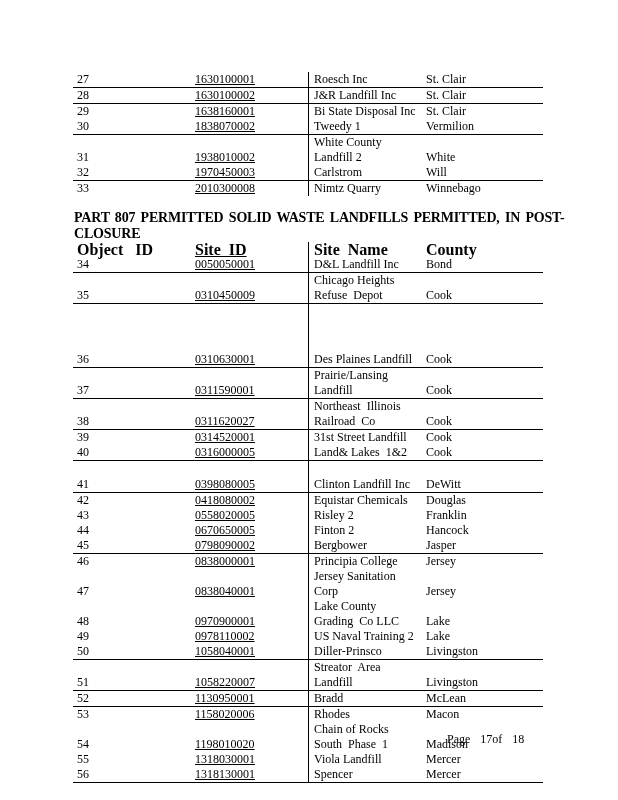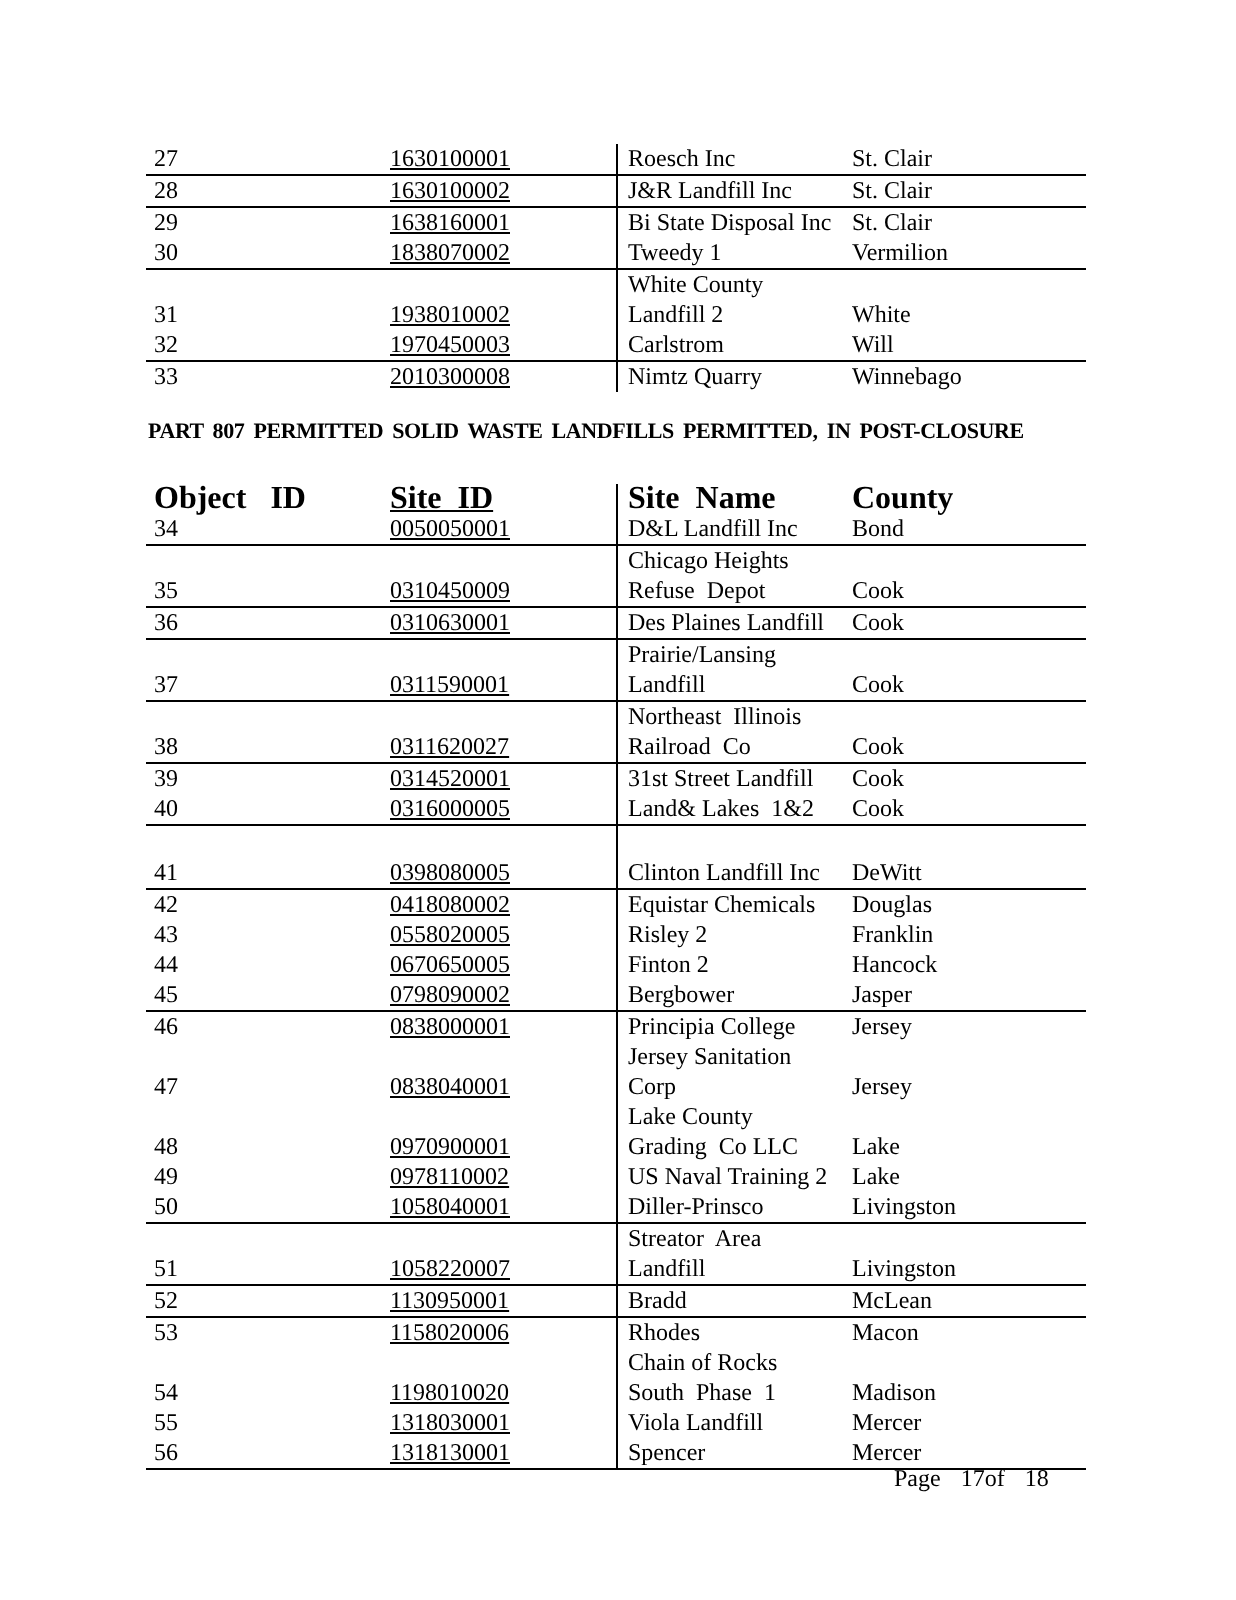--- a/index.html
+++ b/index.html
@@ -6,21 +6,21 @@
   body { width: 618px; height: 800px; position: relative; overflow: hidden;
          font-family: "Liberation Serif", "DejaVu Serif", serif; color: #000; font-size: 12px; }
   .tbl { position: absolute; left: 73px; width: 470px; }
   .row { position: relative; display: flex; align-items: flex-end; line-height: 15px; }
   .row.ruled { border-bottom: 1.3px solid #000; }
   .c-obj { width: 122px; padding-left: 4px; box-sizing: border-box; }
   .c-site { width: 113px; text-decoration: underline; }
   .c-name { width: 118px; border-left: 1.3px solid #000; padding-left: 5px; box-sizing: border-box; align-self: stretch; display: flex; flex-direction: column; justify-content: flex-end; }
   .c-county { flex: 1; padding-left: 0px; }
   .hdr { font-weight: bold; font-size: 16px; }
-  .section-title { position: absolute; left: 74px; top: 210px; font-weight: bold; font-size: 11px; letter-spacing: -0.2px; word-spacing: 2px; }
+  .section-title { position: absolute; left: 74px; top: 210px; font-weight: bold; font-size: 14px; letter-spacing: -0.2px; word-spacing: 2px; }
   .footer { position: absolute; left: 447px; top: 732px; font-size: 12px; word-spacing: 2px; }
 </style>
 </head>
 <body>
 
 <div class="tbl" id="table1" style="top:72px;">
     <div class="row ruled">
       <div class="c-obj">27</div>
       <div class="c-site">1630100001</div>
       <div class="c-name">
@@ -104,21 +104,21 @@
       <div class="c-name">
         <div style="white-space: pre; font-family: Liberation Serif, serif;">Chicago Heights</div>
         <div style="white-space: pre;">Refuse  Depot</div>
       </div>
       <div class="c-county">Cook</div>
     </div>
     <div class="row ruled">
       <div class="c-obj">36</div>
       <div class="c-site">0310630001</div>
       <div class="c-name">
-        <div style="white-space: pre;">Des Plaines Landfill</div>
+        <div style="white-space: pre; margin-top: 48px;">Des Plaines Landfill</div>
       </div>
       <div class="c-county">Cook</div>
     </div>
     <div class="row ruled">
       <div class="c-obj">37</div>
       <div class="c-site">0311590001</div>
       <div class="c-name">
         <div style="white-space: pre;">Prairie/Lansing</div>
         <div style="white-space: pre;">Landfill</div>
       </div>

